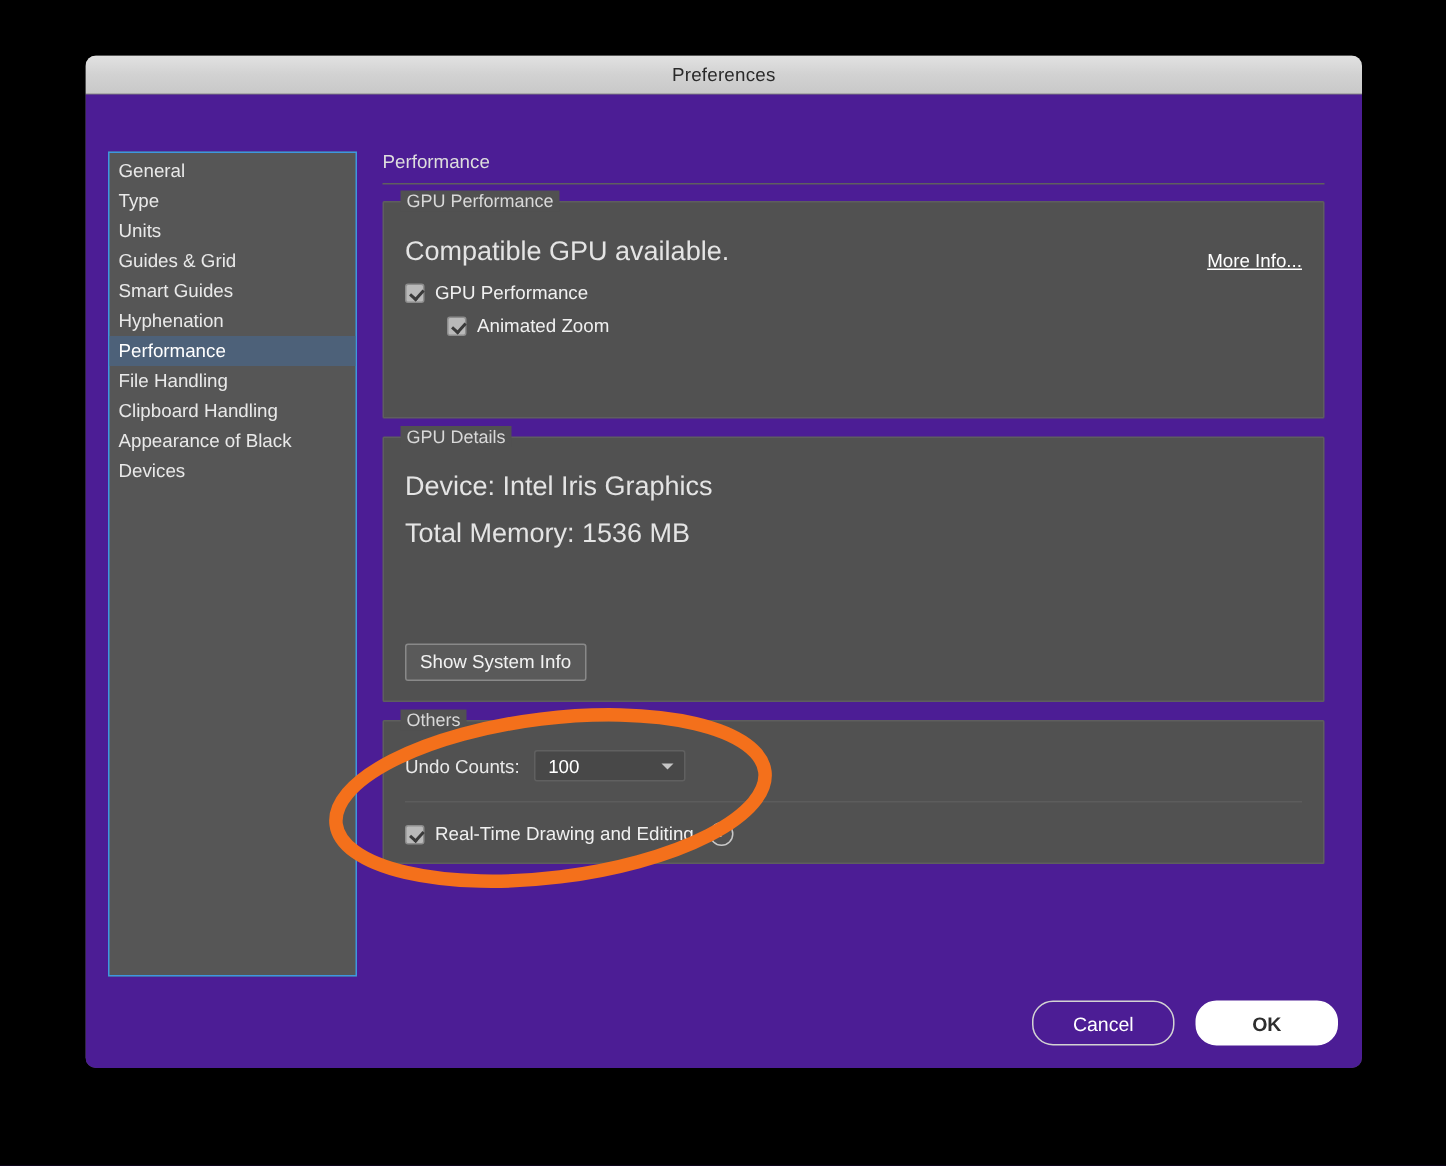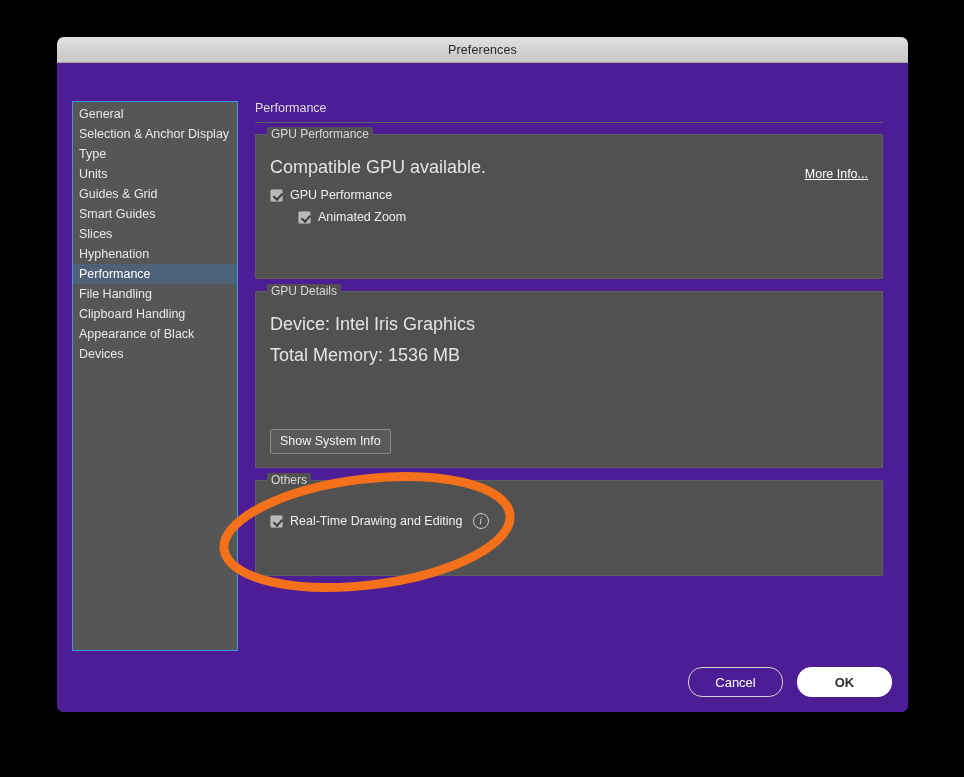--- a/index.html
+++ b/index.html
@@ -303,26 +303,24 @@
   <div class="window">
 
     <div class="titlebar">
       <span class="titlebar-text">Preferences</span>
     </div>
 
     <div class="body-area">
 
       <div class="sidebar">
         <div class="side-item">General</div>
-        <div class="side-item">Selection &amp; Anchor Display</div>
         <div class="side-item">Type</div>
         <div class="side-item">Units</div>
         <div class="side-item">Guides &amp; Grid</div>
         <div class="side-item">Smart Guides</div>
-        <div class="side-item">Slices</div>
         <div class="side-item">Hyphenation</div>
         <div class="side-item selected">Performance</div>
         <div class="side-item">File Handling</div>
         <div class="side-item">Clipboard Handling</div>
         <div class="side-item">Appearance of Black</div>
         <div class="side-item">Devices</div>
       </div>
 
       <div class="panel">
 
@@ -349,20 +347,27 @@
           <div class="group-inner">
             <div class="text-line">Device: Intel Iris Graphics</div>
             <div class="text-line">Total Memory: 1536 MB</div>
           </div>
           <div class="btn show-sys">Show System Info</div>
         </div>
 
         <div class="group" id="group-others">
           <div class="group-legend">Others</div>
           <div class="group-inner" style="padding-top:19px;">
+            <div class="undo-row">
+              <span class="undo-label">Undo Counts:</span>
+              <span class="select-box">
+                <span class="select-value">100</span>
+                <span class="select-arrow"></span>
+              </span>
+            </div>
             <div class="rt-row">
               <span class="cb"></span>
               <span class="cb-label">Real-Time Drawing and Editing</span>
               <span class="info-icon">i</span>
             </div>
           </div>
         </div>
 
       </div>
 

